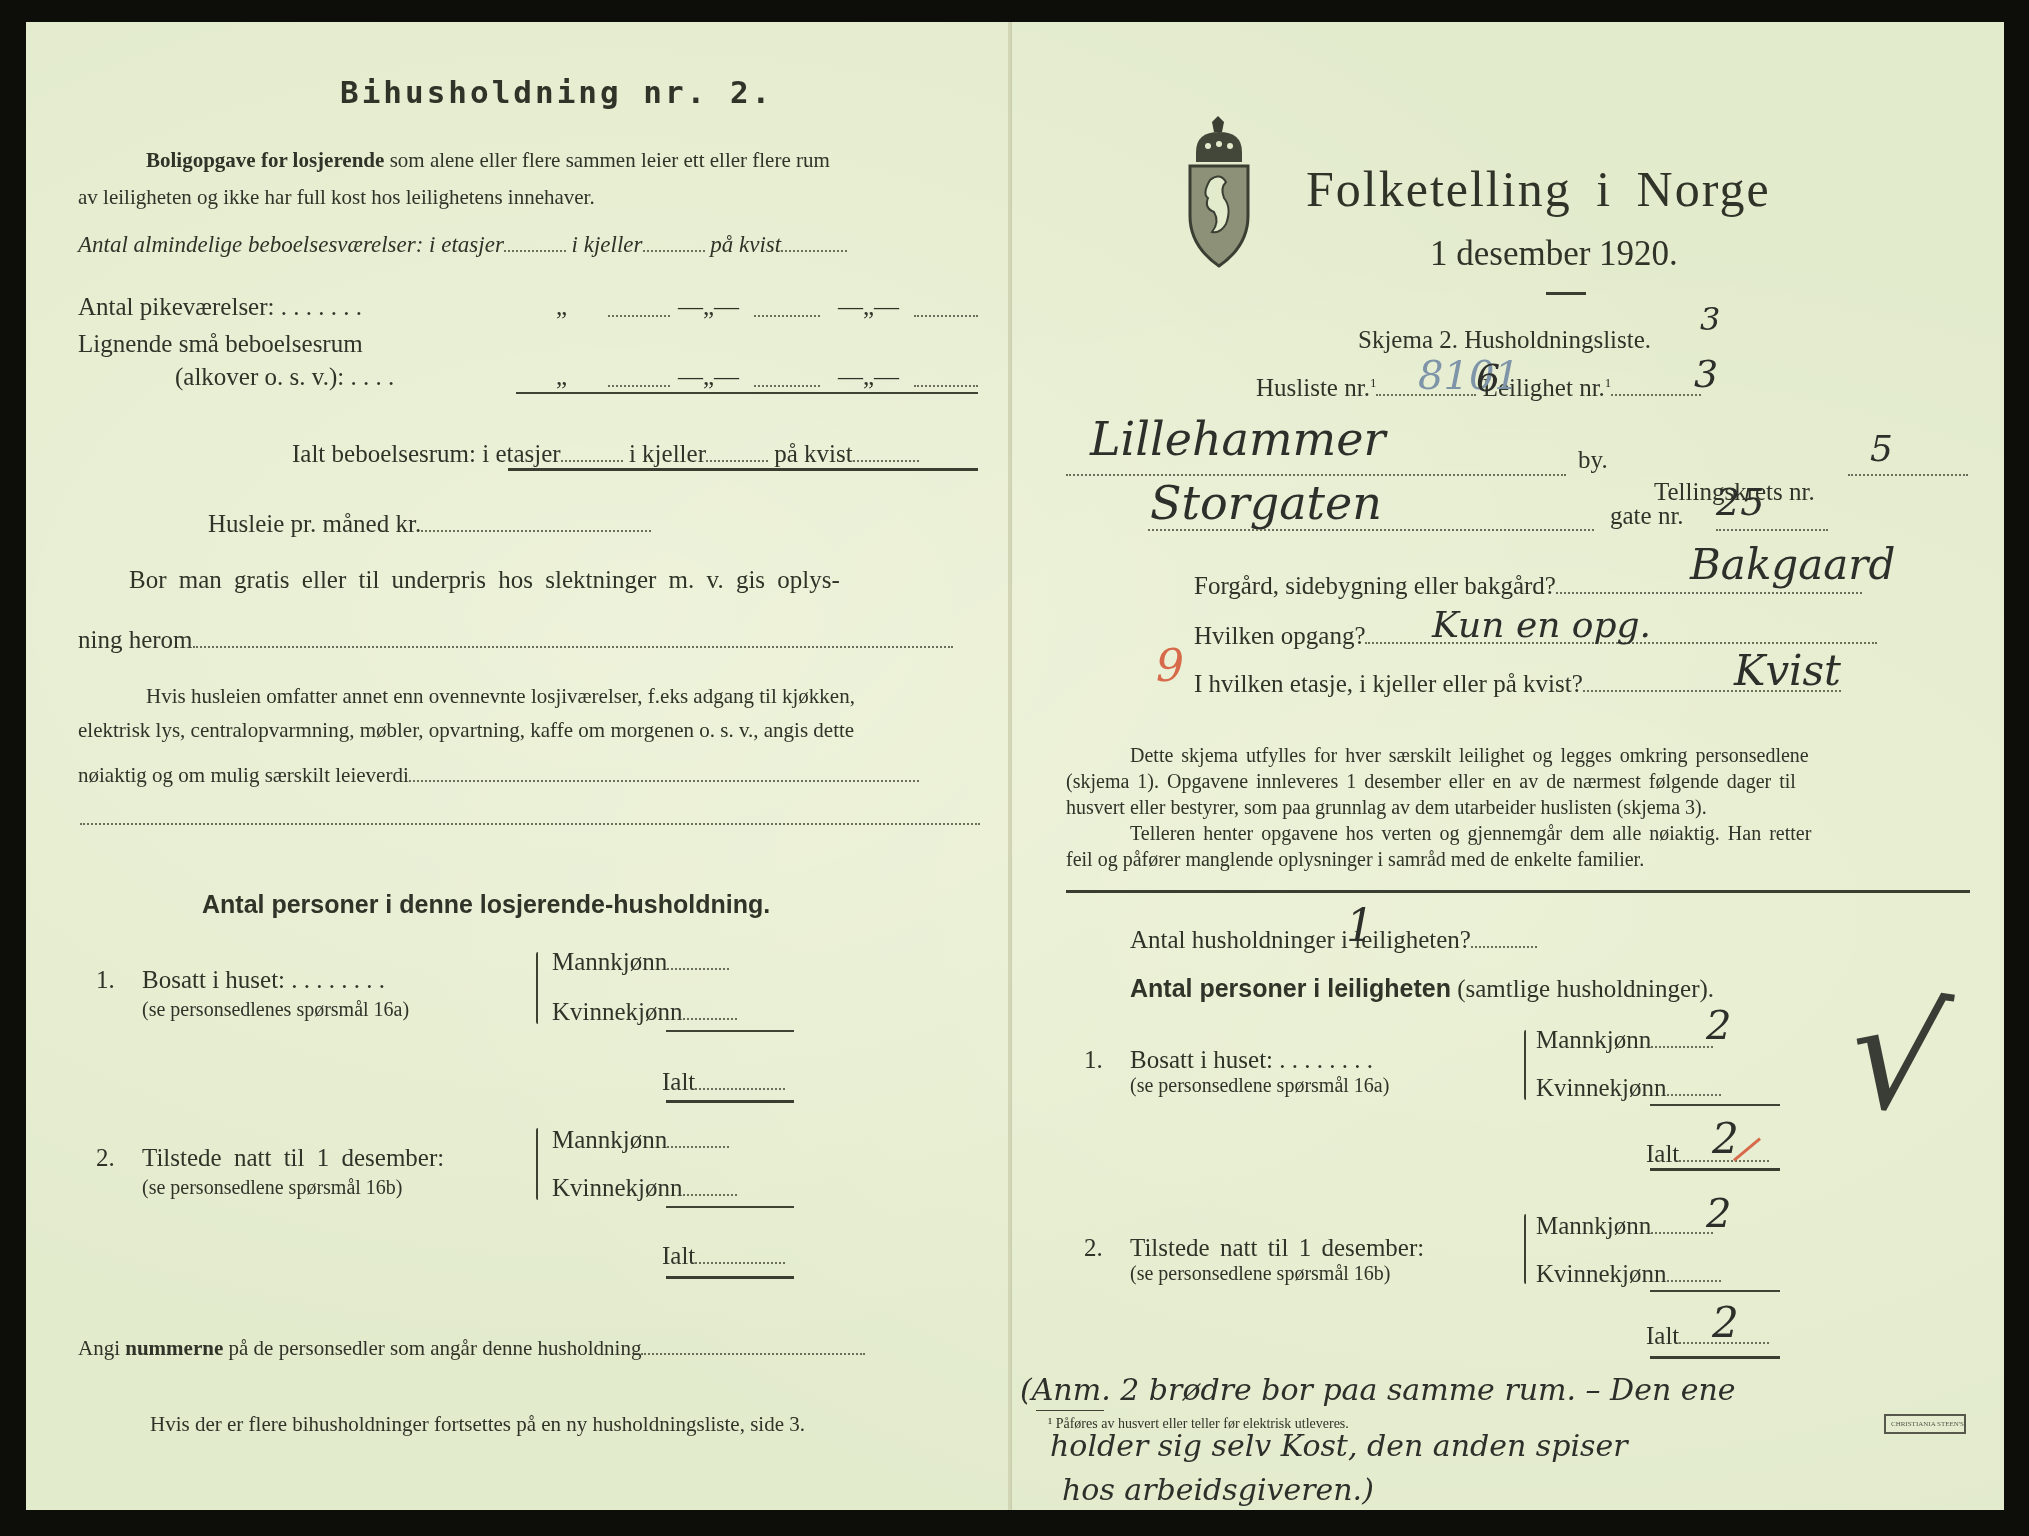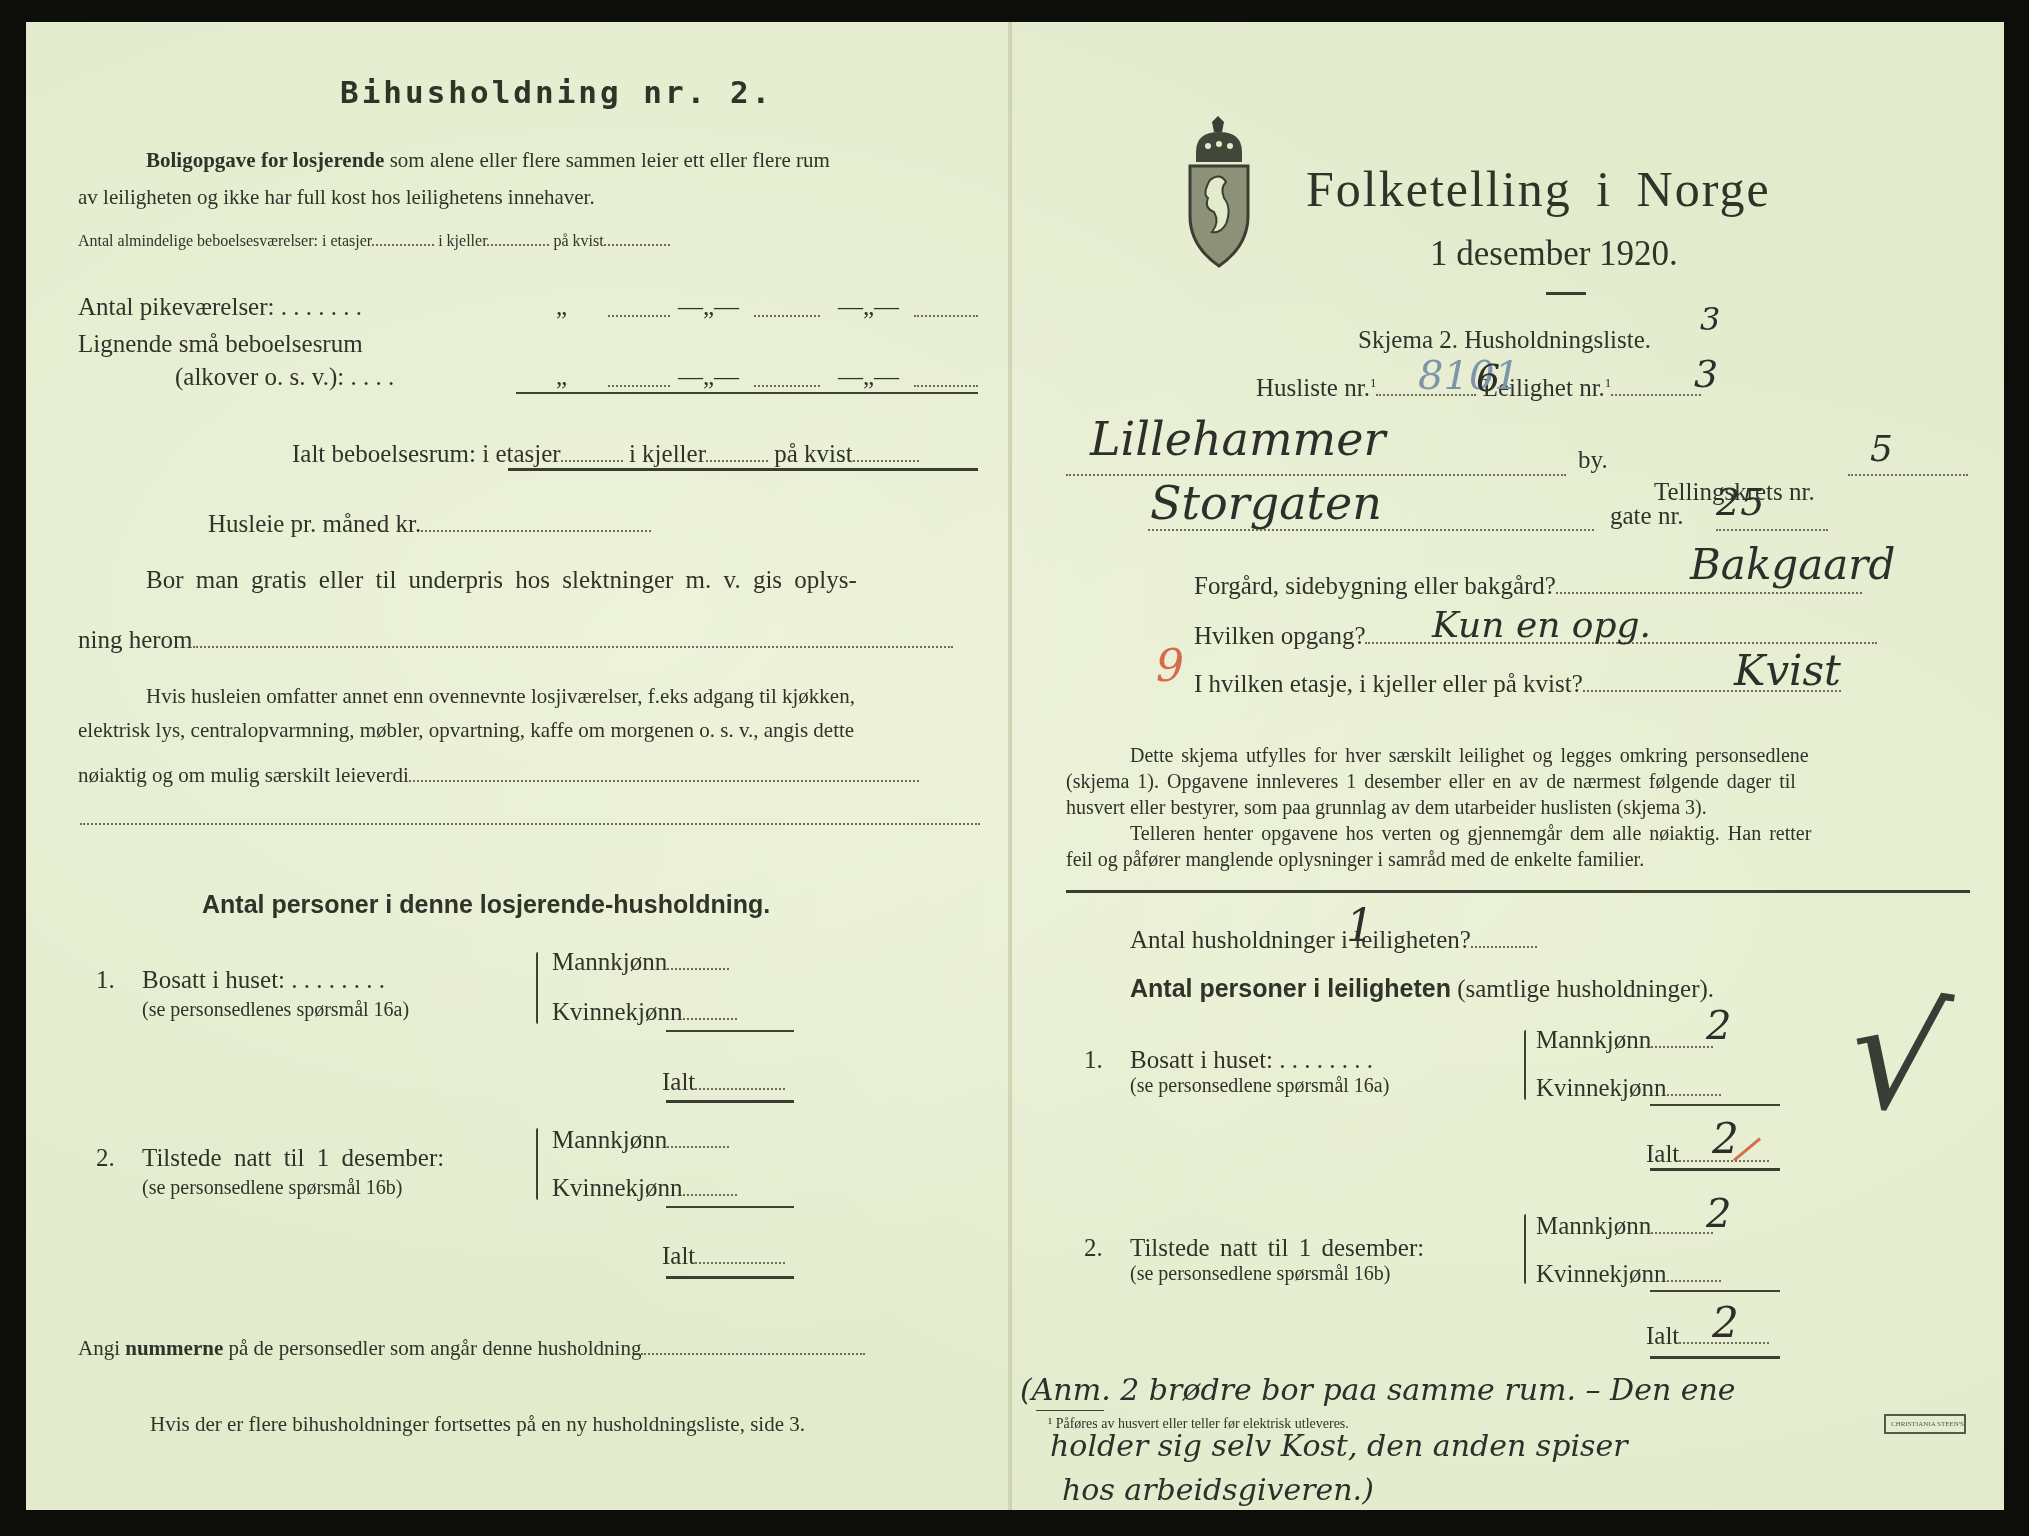--- a/index.html
+++ b/index.html
@@ -33,21 +33,21 @@
 <div class="fold"></div>
 
 <h1 class="abs" style="left:340px;top:74px;font-size:31px;letter-spacing:3px;font-family:'DejaVu Sans Mono',monospace;">Bihusholdning nr. 2.</h1>
 
 <div class="abs" style="left:146px;top:148px;font-size:21px;">
   <b>Boligopgave for losjerende</b>
   <span>som alene eller flere sammen leier ett eller flere rum</span>
 </div>
 <div class="abs" style="left:78px;top:185px;font-size:21px;">av leiligheten og ikke har full kost hos leilighetens innehaver.</div>
 
-<div class="abs" style="left:78px;top:232px;font-size:16px;">
+<div class="abs" style="left:78px;top:232px;font-size:23px;font-style:italic;">
   <span>Antal almindelige beboelsesværelser:</span>
   <span>i etasjer</span><span class="dots" style="width:62px"></span>
   <span>i kjeller</span><span class="dots" style="width:62px"></span>
   <span>på kvist</span><span class="dots" style="width:66px"></span>
 </div>
 
 <div class="abs" style="left:78px;top:293px;font-size:25px;">Antal pikeværelser: . . . . . . .</div>
 <div class="abs" style="left:556px;top:293px;font-size:25px;">„</div>
 <span class="abs dots" style="left:608px;top:314px;width:62px"></span>
 <div class="abs" style="left:678px;top:293px;font-size:25px;">—„—</div>
@@ -70,21 +70,21 @@
   <span>i etasjer</span><span class="dots" style="width:62px"></span>
   <span>i kjeller</span><span class="dots" style="width:62px"></span>
   <span>på kvist</span><span class="dots" style="width:66px"></span>
 </div>
 <div class="rule thick" style="left:508px;top:468px;width:470px;"></div>
 
 <div class="abs" style="left:208px;top:510px;font-size:25px;">
   <span>Husleie pr. måned kr.</span><span class="dots" style="width:230px"></span>
 </div>
 
-<div class="abs" style="left:146px;top:566px;font-size:25px;word-spacing:6px;text-align:center;">Bor man gratis eller til underpris hos slektninger m. v. gis oplys-</div>
+<div class="abs" style="left:129px;top:566px;font-size:25px;word-spacing:6px;text-align:center;">Bor man gratis eller til underpris hos slektninger m. v. gis oplys-</div>
 <div class="abs" style="left:78px;top:626px;font-size:25px;">
   <span>ning herom</span><span class="dots" style="width:760px"></span>
 </div>
 
 <div class="abs" style="left:146px;top:684px;font-size:21px;">Hvis husleien omfatter annet enn ovennevnte losjiværelser, f.eks adgang til kjøkken,</div>
 <div class="abs" style="left:78px;top:718px;font-size:21px;">elektrisk lys, centralopvarmning, møbler, opvartning, kaffe om morgenen o. s. v., angis dette</div>
 <div class="abs" style="left:78px;top:763px;font-size:21px;">
   <span>nøiaktig og om mulig særskilt leieverdi</span><span class="dots" style="width:510px"></span>
 </div>
 <span class="abs dots" style="left:80px;top:822px;width:900px"></span>

